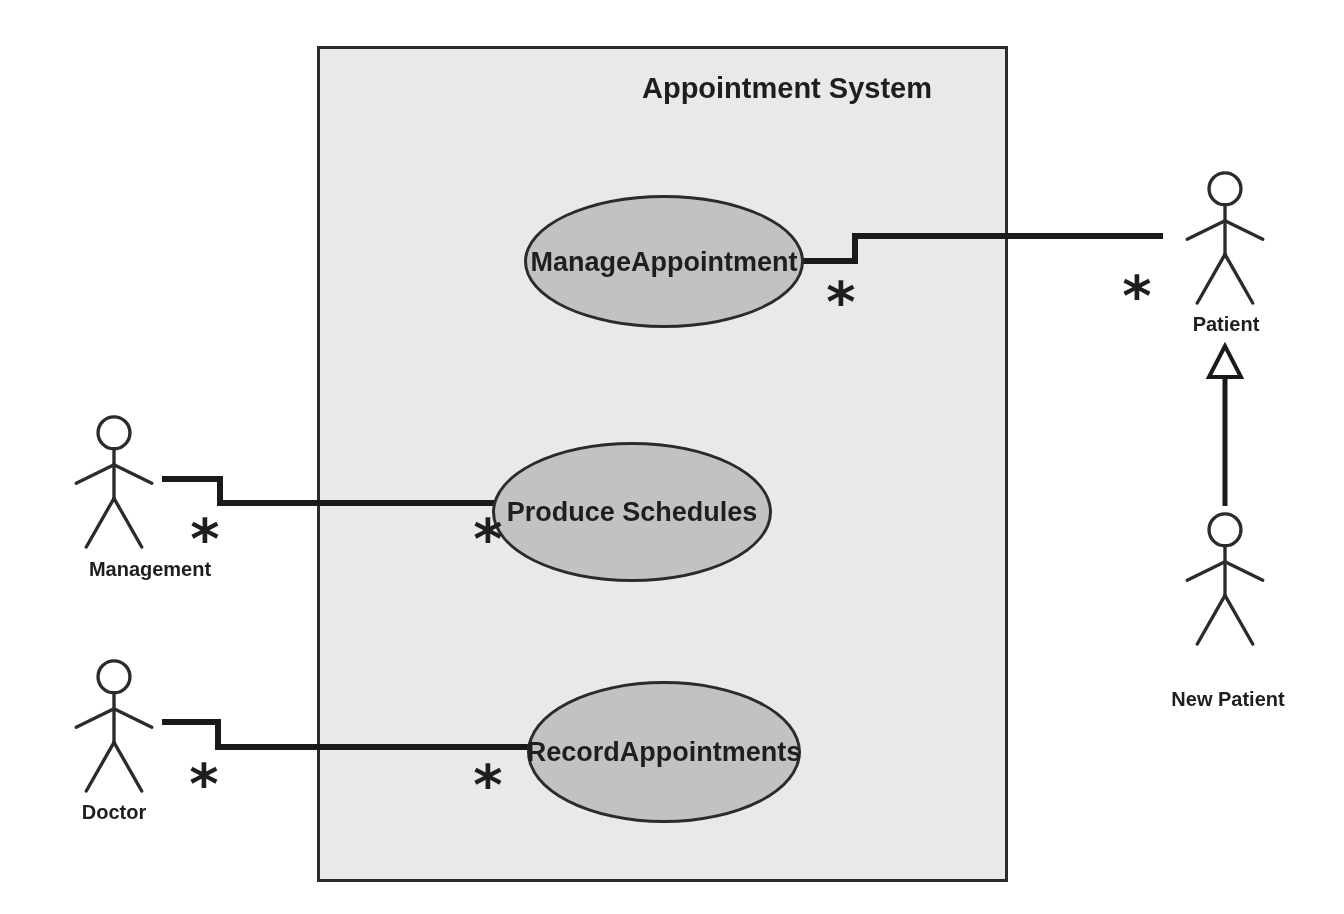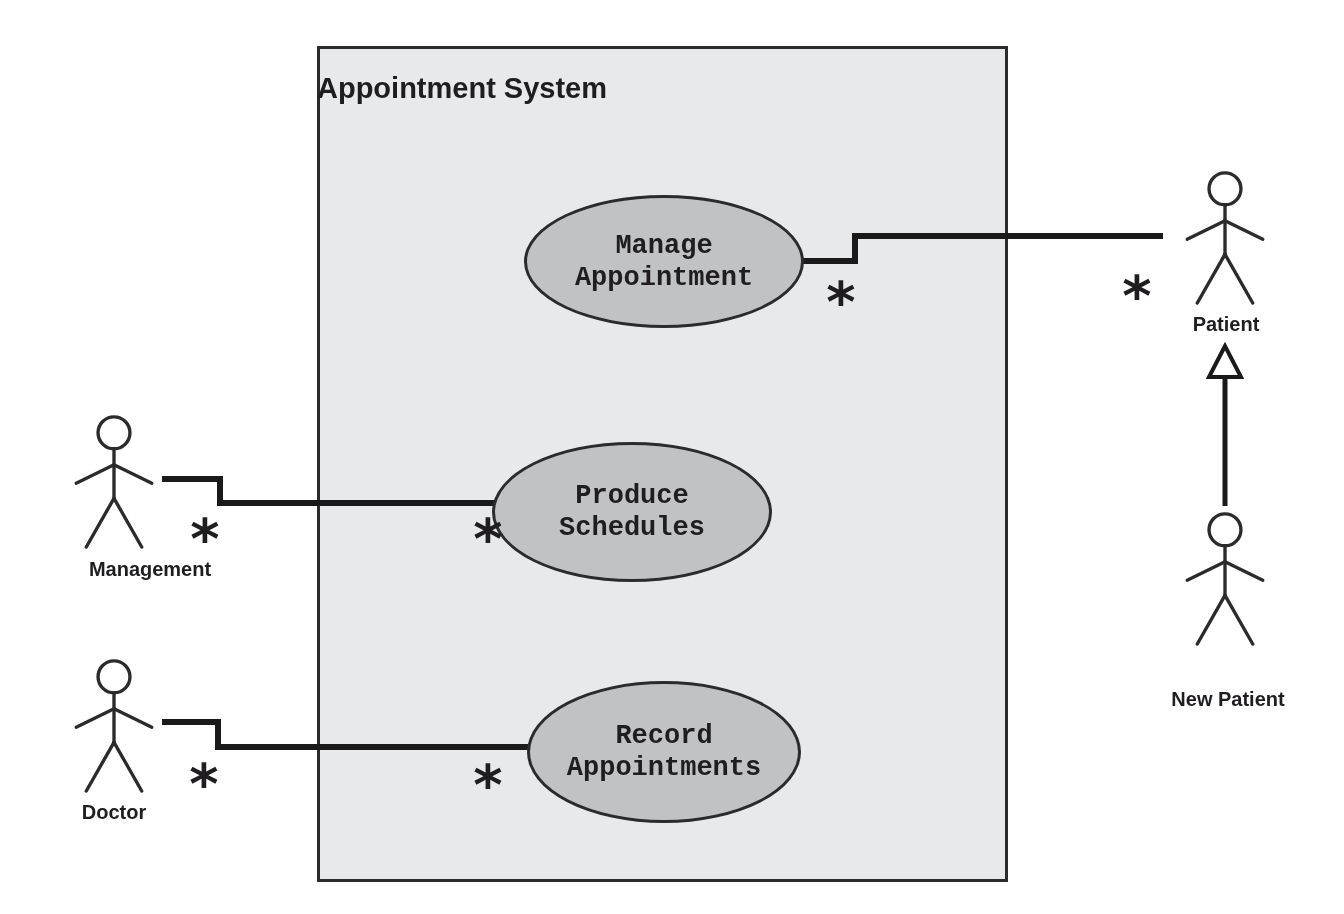--- a/index.html
+++ b/index.html
@@ -24,47 +24,46 @@
     height: 836px;
     background: #e8e9ea;
     border: 3px solid #2b2b2d;
     box-sizing: border-box;
   }
   .sys-title {
     position: absolute;
     left: 317px;
     top: 72px;
     width: 615px;
-    text-align: left;
+    text-align: right;
     font-weight: 700;
     font-size: 29px;
     letter-spacing: 0px;
   }
   .overlay {
     position: absolute;
     left: 0;
     top: 0;
     width: 1344px;
     height: 914px;
   }
   .usecase {
     position: absolute;
     border-radius: 50%;
     background: #c1c2c4;
     border: 3px solid #2b2b2d;
     box-sizing: border-box;
     display: flex;
-    flex-direction: column;
+    flex-direction: row;
     align-items: center;
     justify-content: center;
     text-align: center;
     font-weight: 700;
     font-size: 27px;
     line-height: 32px;
-    font-family: Liberation Mono, monospace;
   }
   .usecase .uc-line:empty { display: none; }
   .uc-manage  { left: 524px; top: 195px; width: 280px; height: 133px; }
   .uc-produce { left: 492px; top: 442px; width: 280px; height: 140px; }
   .uc-record  { left: 527px; top: 681px; width: 274px; height: 142px; }
   .actor-label {
     position: absolute;
     transform: translateX(-50%);
     font-weight: 700;
     font-size: 20px;

